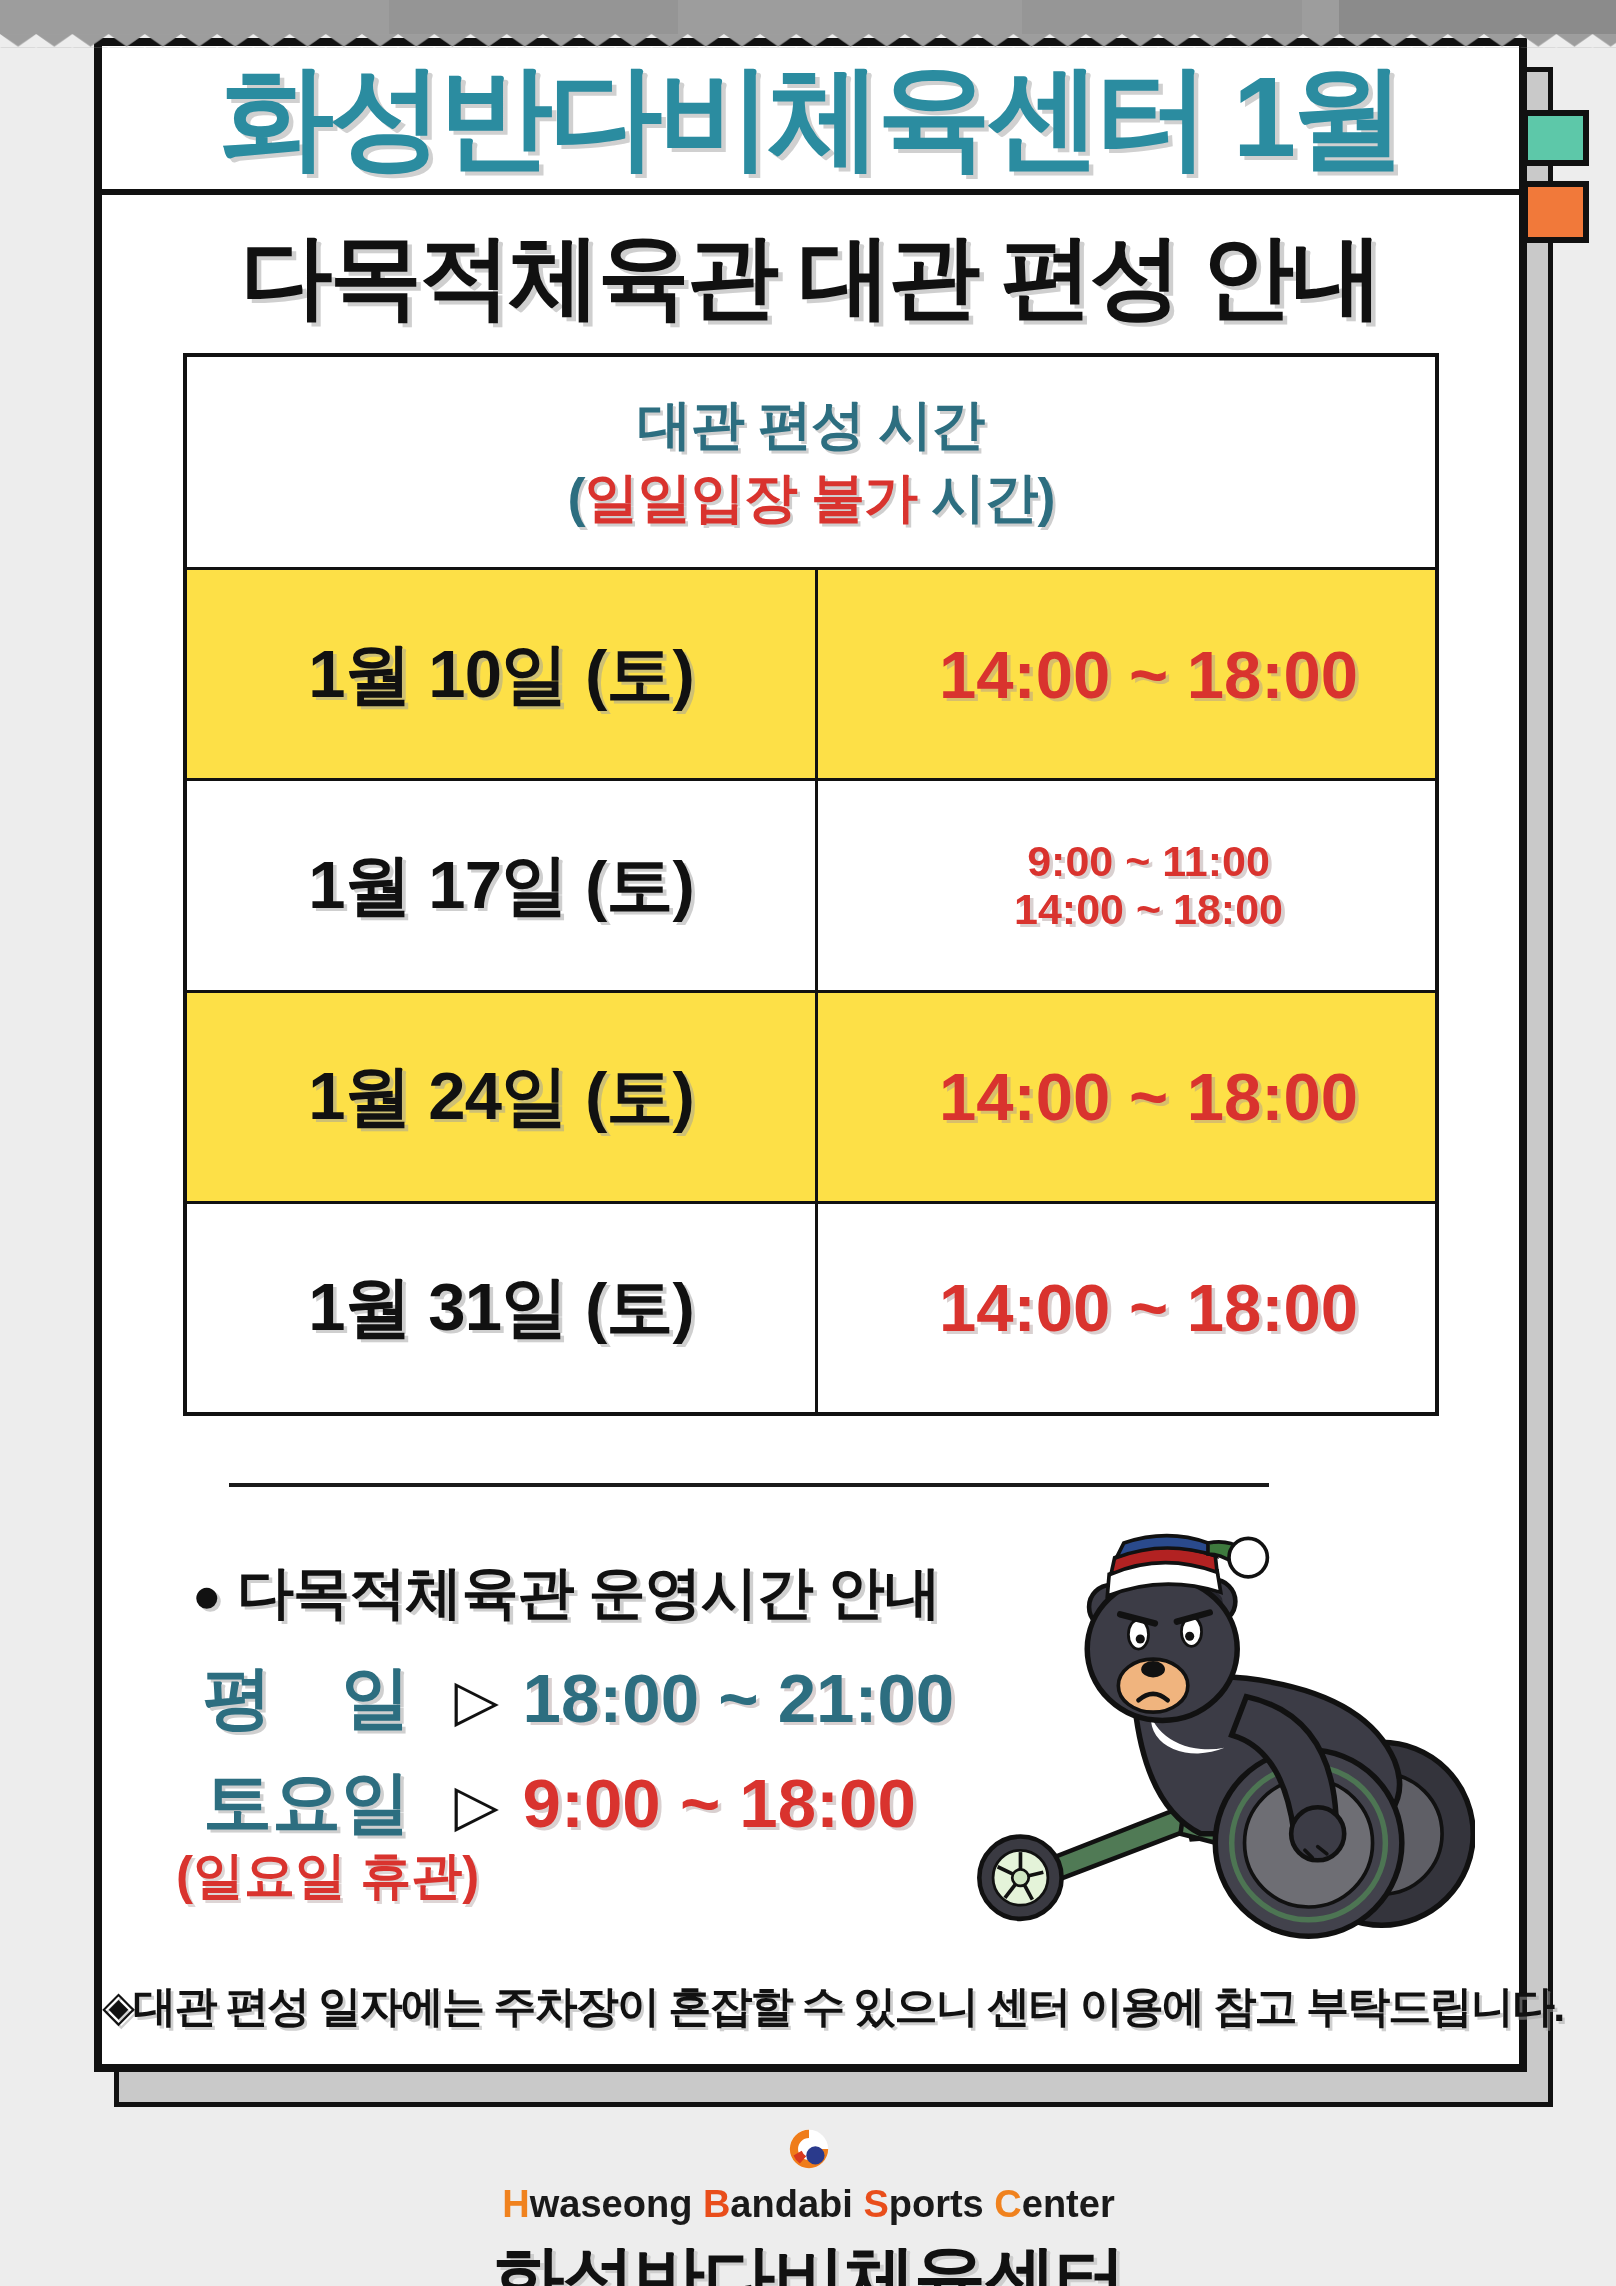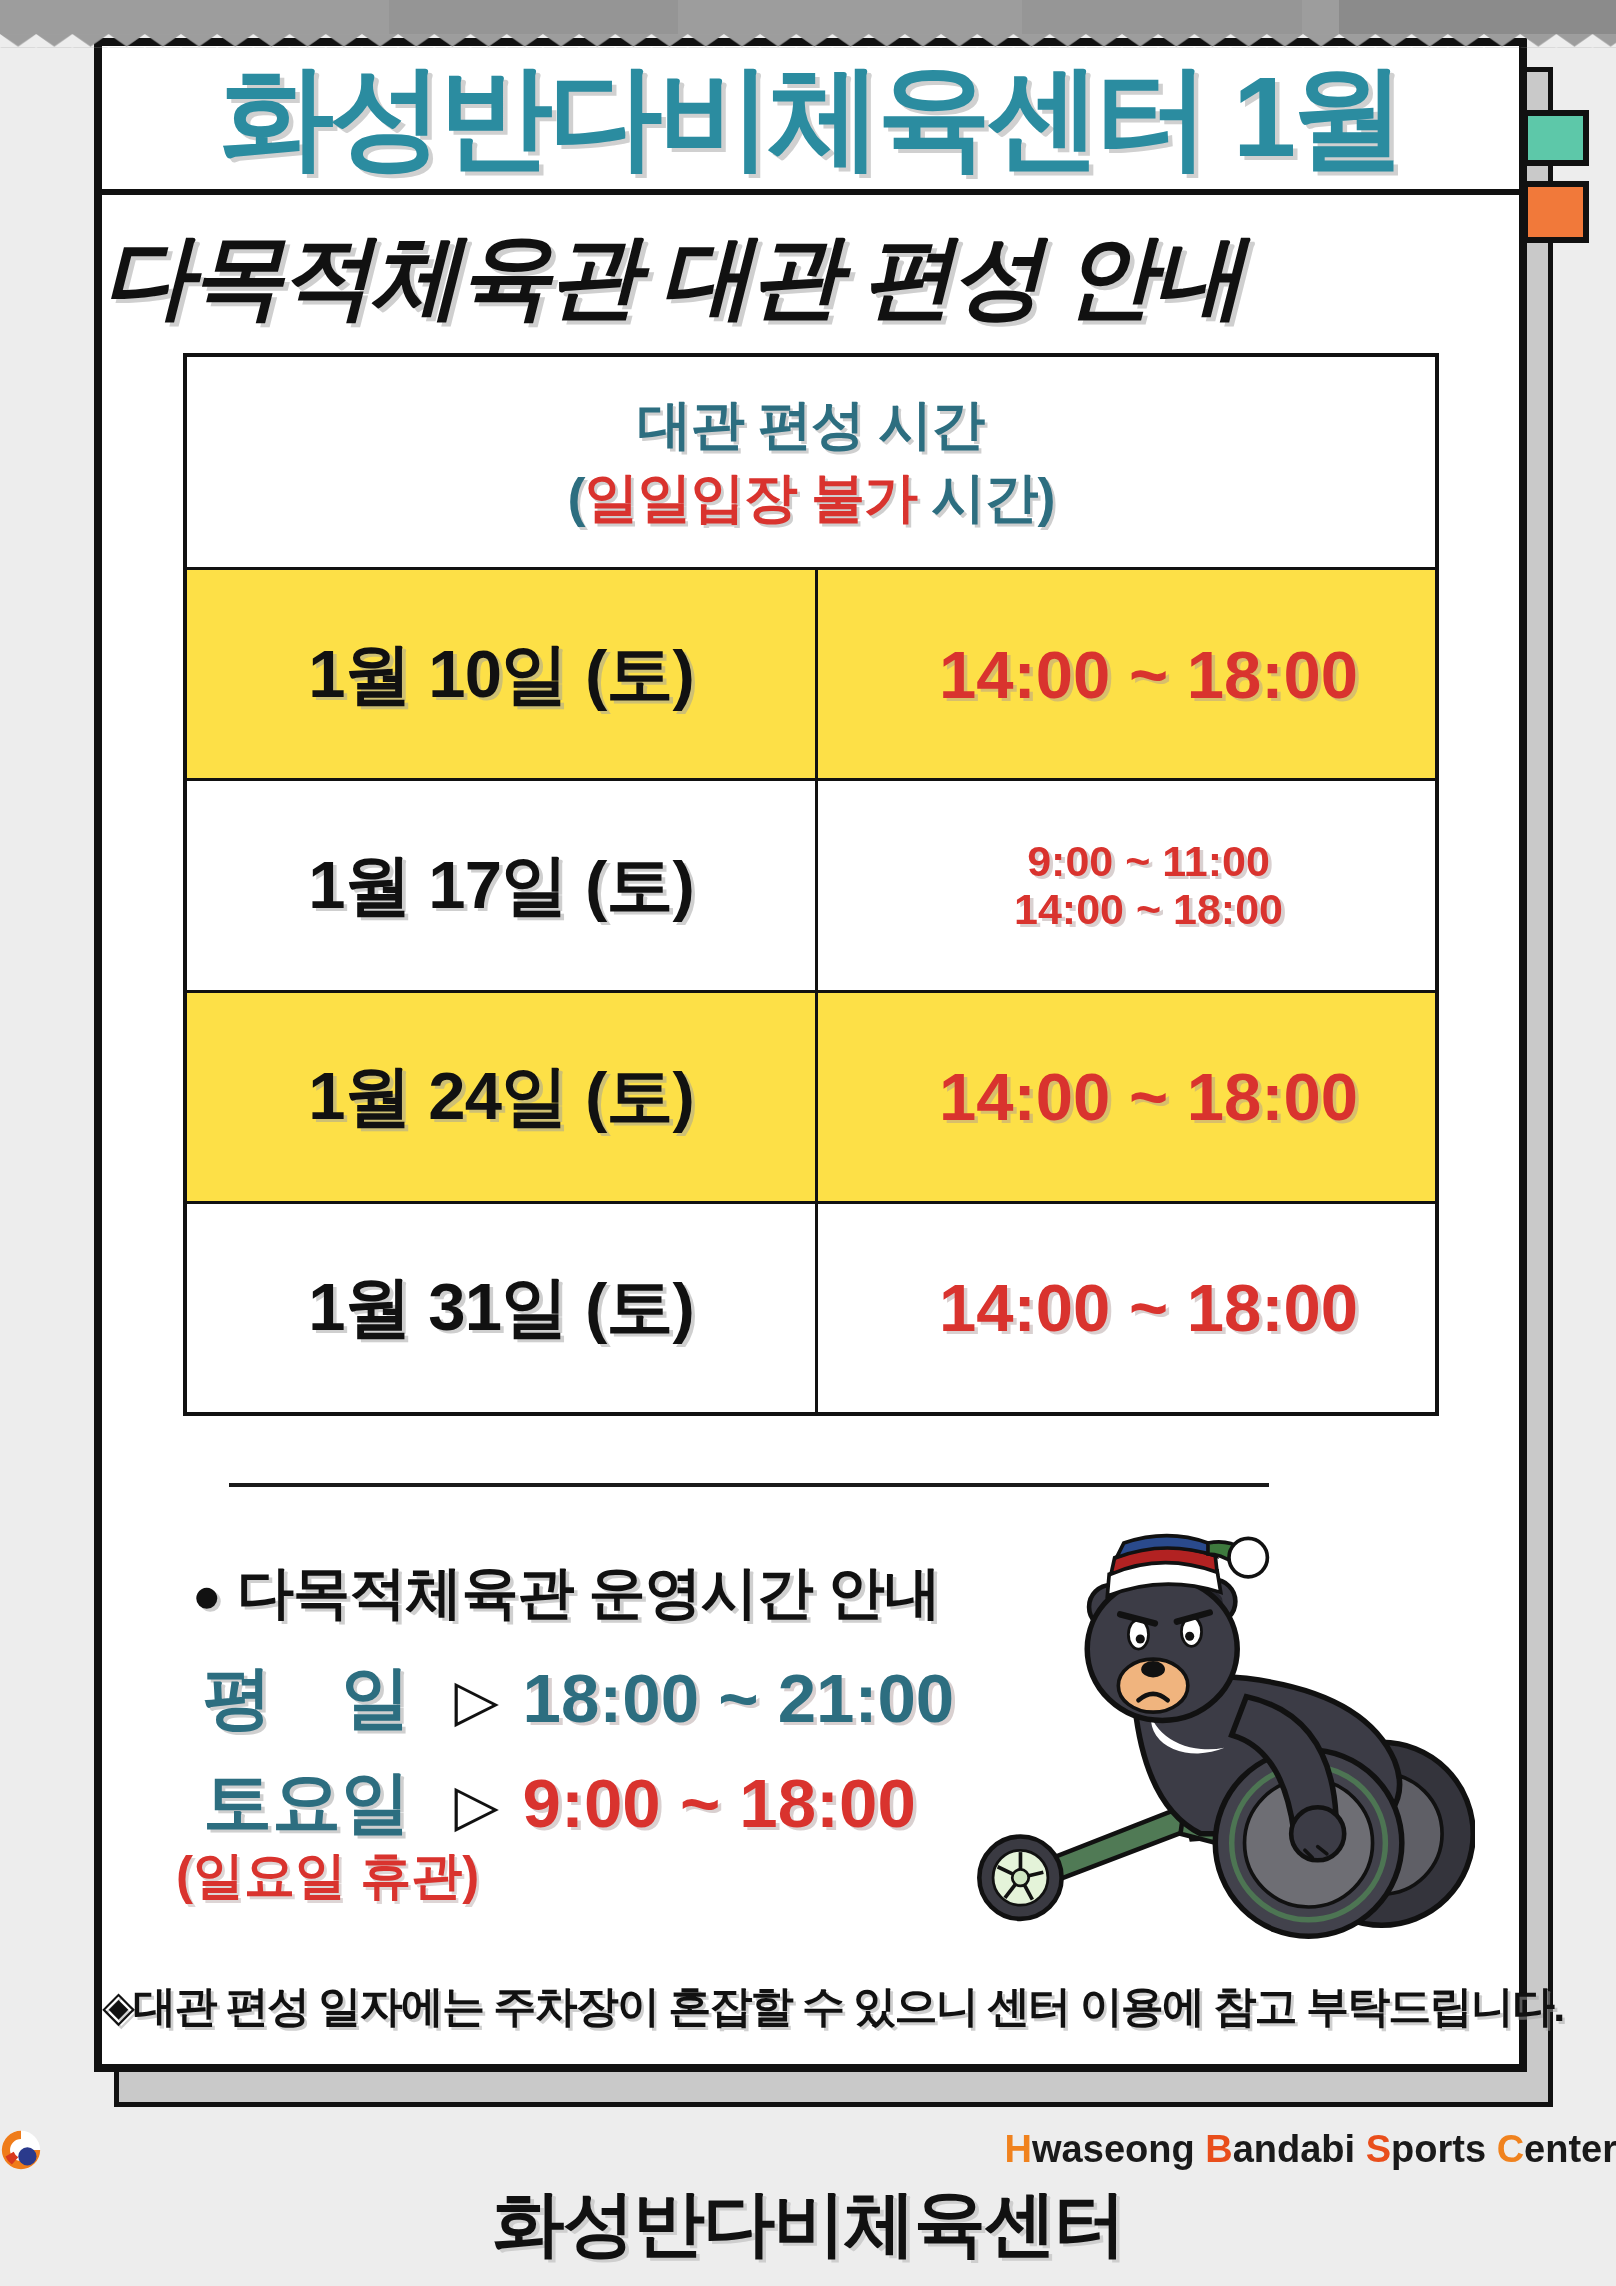--- a/index.html
+++ b/index.html
@@ -20,21 +20,21 @@
 
   
   .card{position:absolute;left:94px;top:38px;width:1433px;height:2034px;box-sizing:border-box;
         background:#fff;border:8.1px solid #111;z-index:3;}
 
   .title-wrap{position:absolute;left:0;top:0;width:100%;height:143px;display:flex;align-items:center;justify-content:center;}
   .main-title{font-size:114px;letter-spacing:-4.5px;color:#2b8ca0;white-space:nowrap;
               text-shadow:4.5px 3.6px 0 rgba(150,150,150,.45);}
   .title-divider{position:absolute;left:0;top:143px;width:100%;height:6.3px;background:#111;}
 
-  .subtitle-wrap{position:absolute;left:0;top:163px;width:100%;height:136px;display:flex;align-items:center;font-style:italic;}
+  .subtitle-wrap{position:absolute;left:0;top:163px;width:100%;height:136px;display:flex;align-items:center;justify-content:center;}
   .subtitle{font-size:92px;letter-spacing:-2.7px;color:#111;white-space:nowrap;
             text-shadow:4.5px 3.6px 0 rgba(160,160,160,.5);}
 
   
   .schedule-table{position:absolute;left:81px;top:307px;width:1256px;height:1063px;box-sizing:border-box;
                   border:4.5px solid #111;display:flex;flex-direction:column;}
   .t-row{display:flex;flex:1;}
   .t-row.header{flex:0 0 210px;}
   .t-row + .t-row{border-top:3.6px solid #111;}
   .cell{display:flex;flex-direction:column;align-items:center;justify-content:center;}
@@ -64,21 +64,21 @@
   .closed-note{position:absolute;left:74px;top:1796px;font-size:51px;color:#d9332e;white-space:nowrap;
                text-shadow:2.7px 2.7px 0 rgba(170,150,150,.4);}
 
   .mascot{position:absolute;left:870px;top:1485px;width:503px;height:409px;}
 
   .notice-line{position:absolute;left:0;top:1932px;width:100%;text-align:center;font-size:43px;
                letter-spacing:-1.8px;white-space:nowrap;text-shadow:2.7px 2.7px 0 rgba(160,160,160,.5);}
 
   
   .footer{position:absolute;left:0;top:2128px;width:1617px;text-align:center;z-index:4;}
-  .logo-line{display:flex;align-items:center;justify-content:space-between;gap:12.7px;}
+  .logo-line{display:flex;align-items:center;justify-content:flex-end;gap:12.7px;flex-direction:column;}
   .logo-text{font-size:38px;font-weight:700;letter-spacing:0;}
   .footer-name{margin-top:5.4px;font-size:72px;letter-spacing:-1.8px;color:#111;
                text-shadow:3.6px 2.7px 0 rgba(160,160,160,.4);}
 </style>
 </head>
 <body>
 
 <div class="stage">
 
   <div class="top-band">

